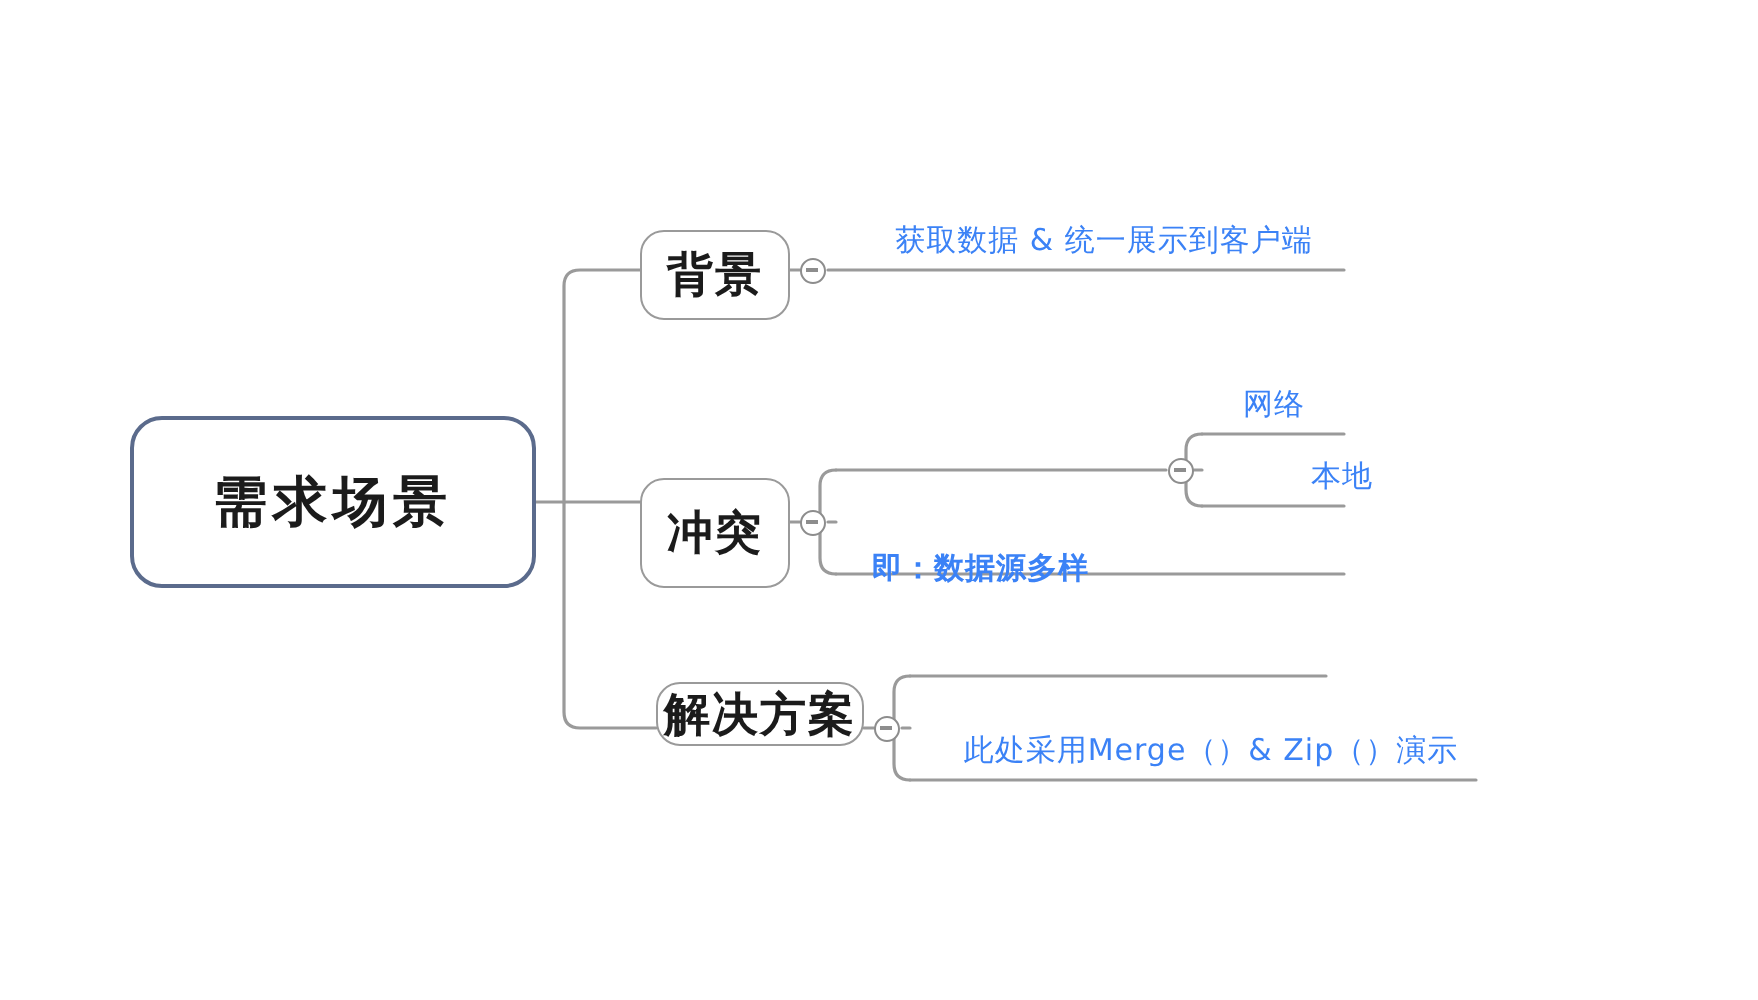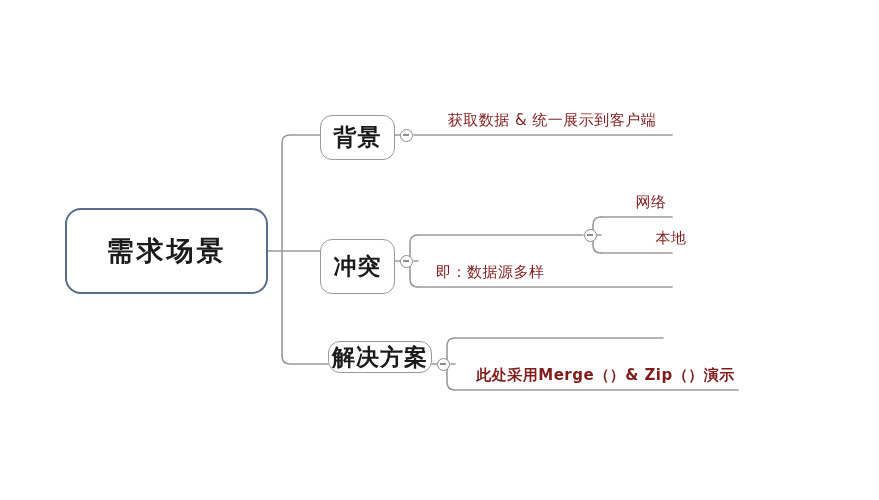--- a/index.html
+++ b/index.html
@@ -49,21 +49,21 @@
     color: #1b1b1b;
     font-size: 23px;
     font-weight: 700;
     letter-spacing: 1px;
   }
 
   
   .leaf {
     position: absolute;
     box-sizing: border-box;
-    color: #7f1d1d;
+    color: #3b82f6;
     font-size: 15px;
     white-space: nowrap;
     letter-spacing: 0.5px;
     padding-bottom: 1px;
   }
   .leaf-center { text-align: center; }
 
   
   .toggle {
     position: absolute;
@@ -135,26 +135,26 @@
 
   <div class="leaf leaf-center" style="left:432px; top:111px; width:240px;">获取数据 &amp; 统一展示到客户端</div>
 
   <div class="node node-branch" style="left:320px; top:239px; width:75px; height:55px;">
     <span>冲突</span>
   </div>
   <div class="toggle" style="left:400px; top:254.5px;"></div>
 
   <div class="toggle" style="left:584px; top:228.5px;"></div>
 
-  <div class="leaf leaf-center" style="left:616px; top:193px; width:70px;">网络</div>
+  <div class="leaf leaf-center" style="left:602px; top:193px; width:70px;">网络</div>
   <div class="leaf leaf-center" style="left:636px; top:229px; width:70px;">本地</div>
 
-  <div class="leaf" style="left:436px; top:263px; width:236px;">即：数据源多样</div>
+  <div class="leaf" style="left:436px; top:275px; width:236px;font-weight:bold;">即：数据源多样</div>
 
   <div class="node node-branch" style="left:328px; top:341px; width:104px; height:32px;">
     <span>解决方案</span>
   </div>
   <div class="toggle" style="left:437px; top:357.5px;"></div>
 
 
-  <div class="leaf leaf-center" style="left:473px; top:366px; width:265px;font-weight:bold;">此处采用Merge（）&amp; Zip（）演示</div>
+  <div class="leaf leaf-center" style="left:473px; top:366px; width:265px;">此处采用Merge（）&amp; Zip（）演示</div>
 
 </div>
 
 </body></html>

